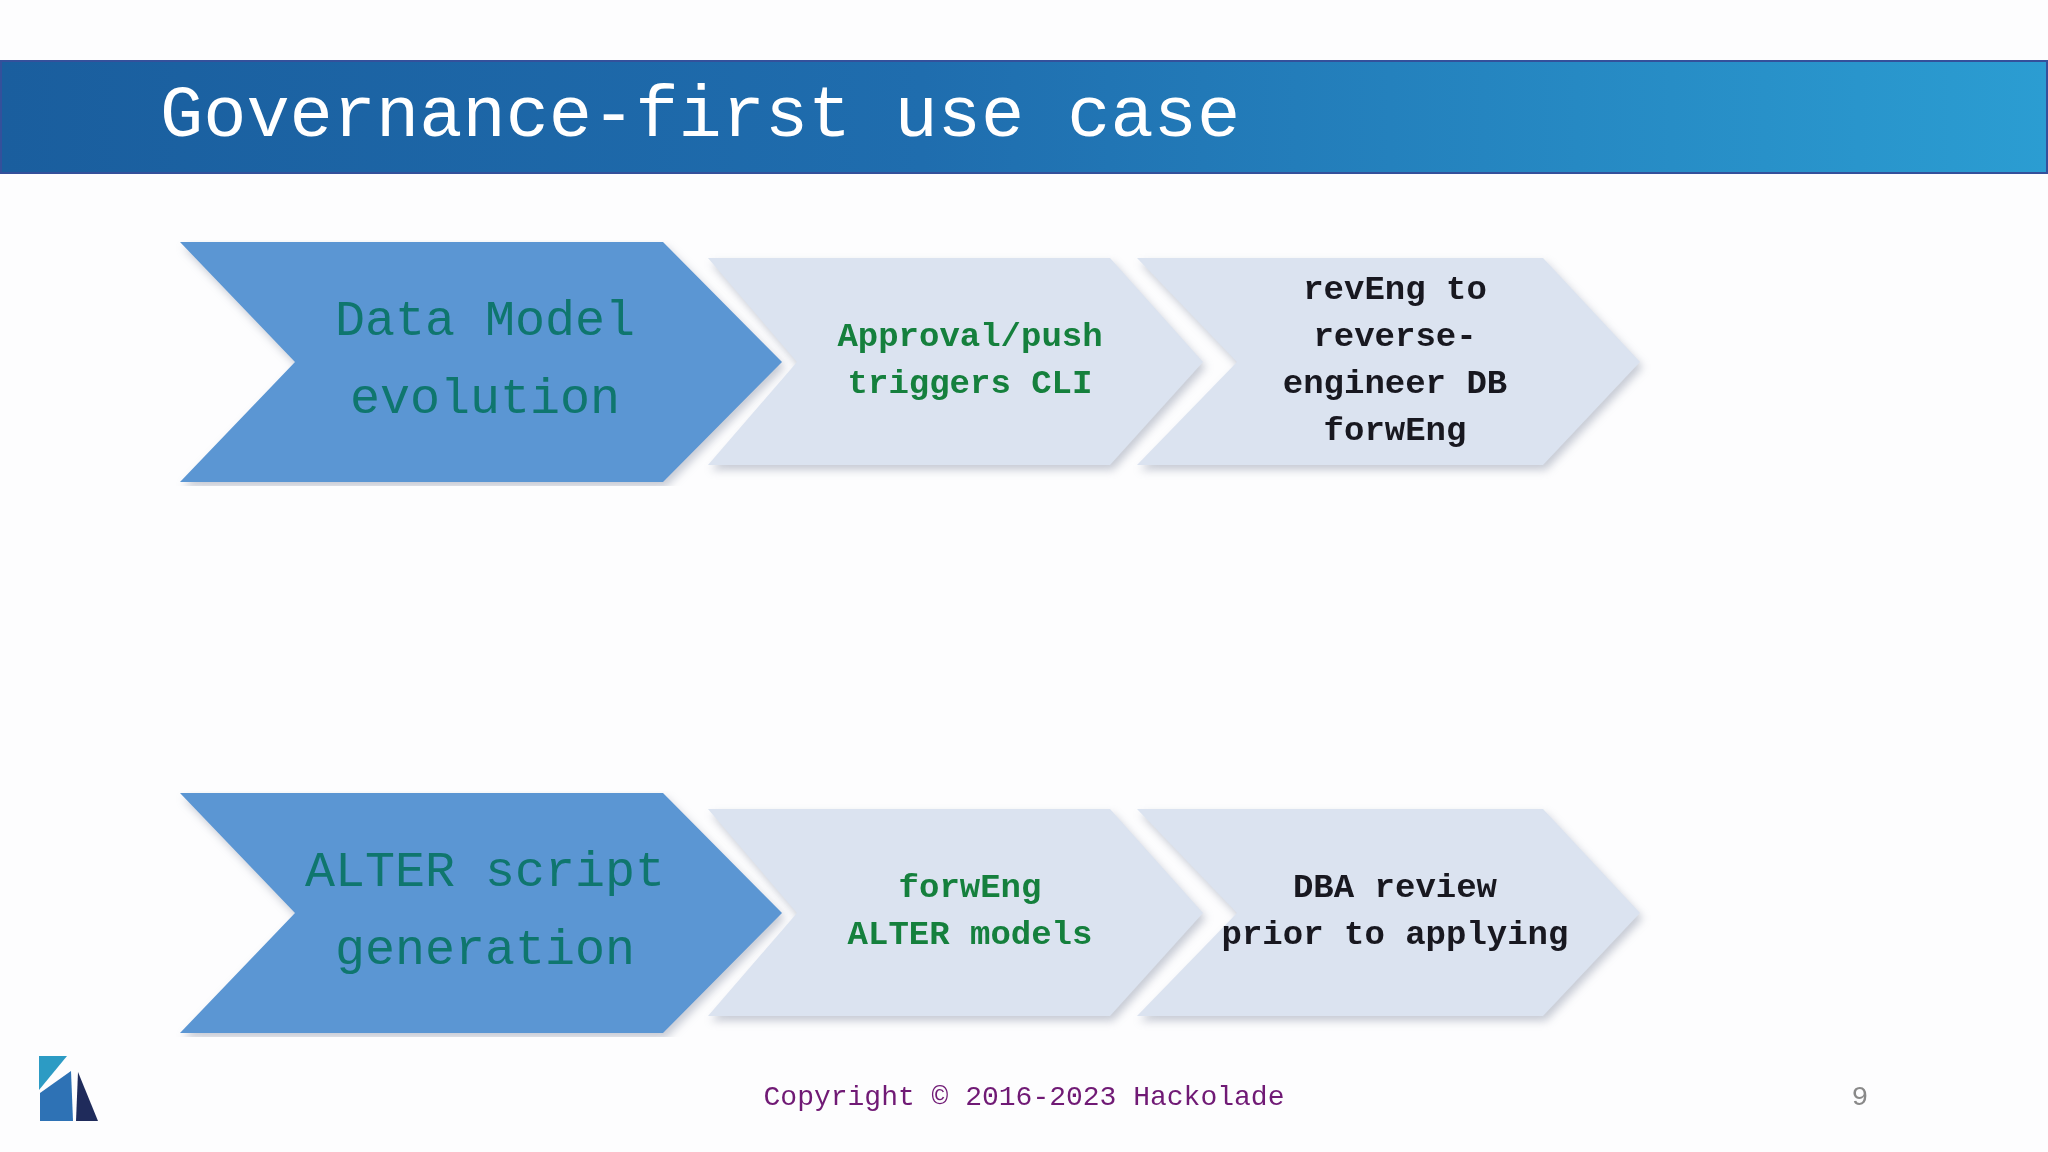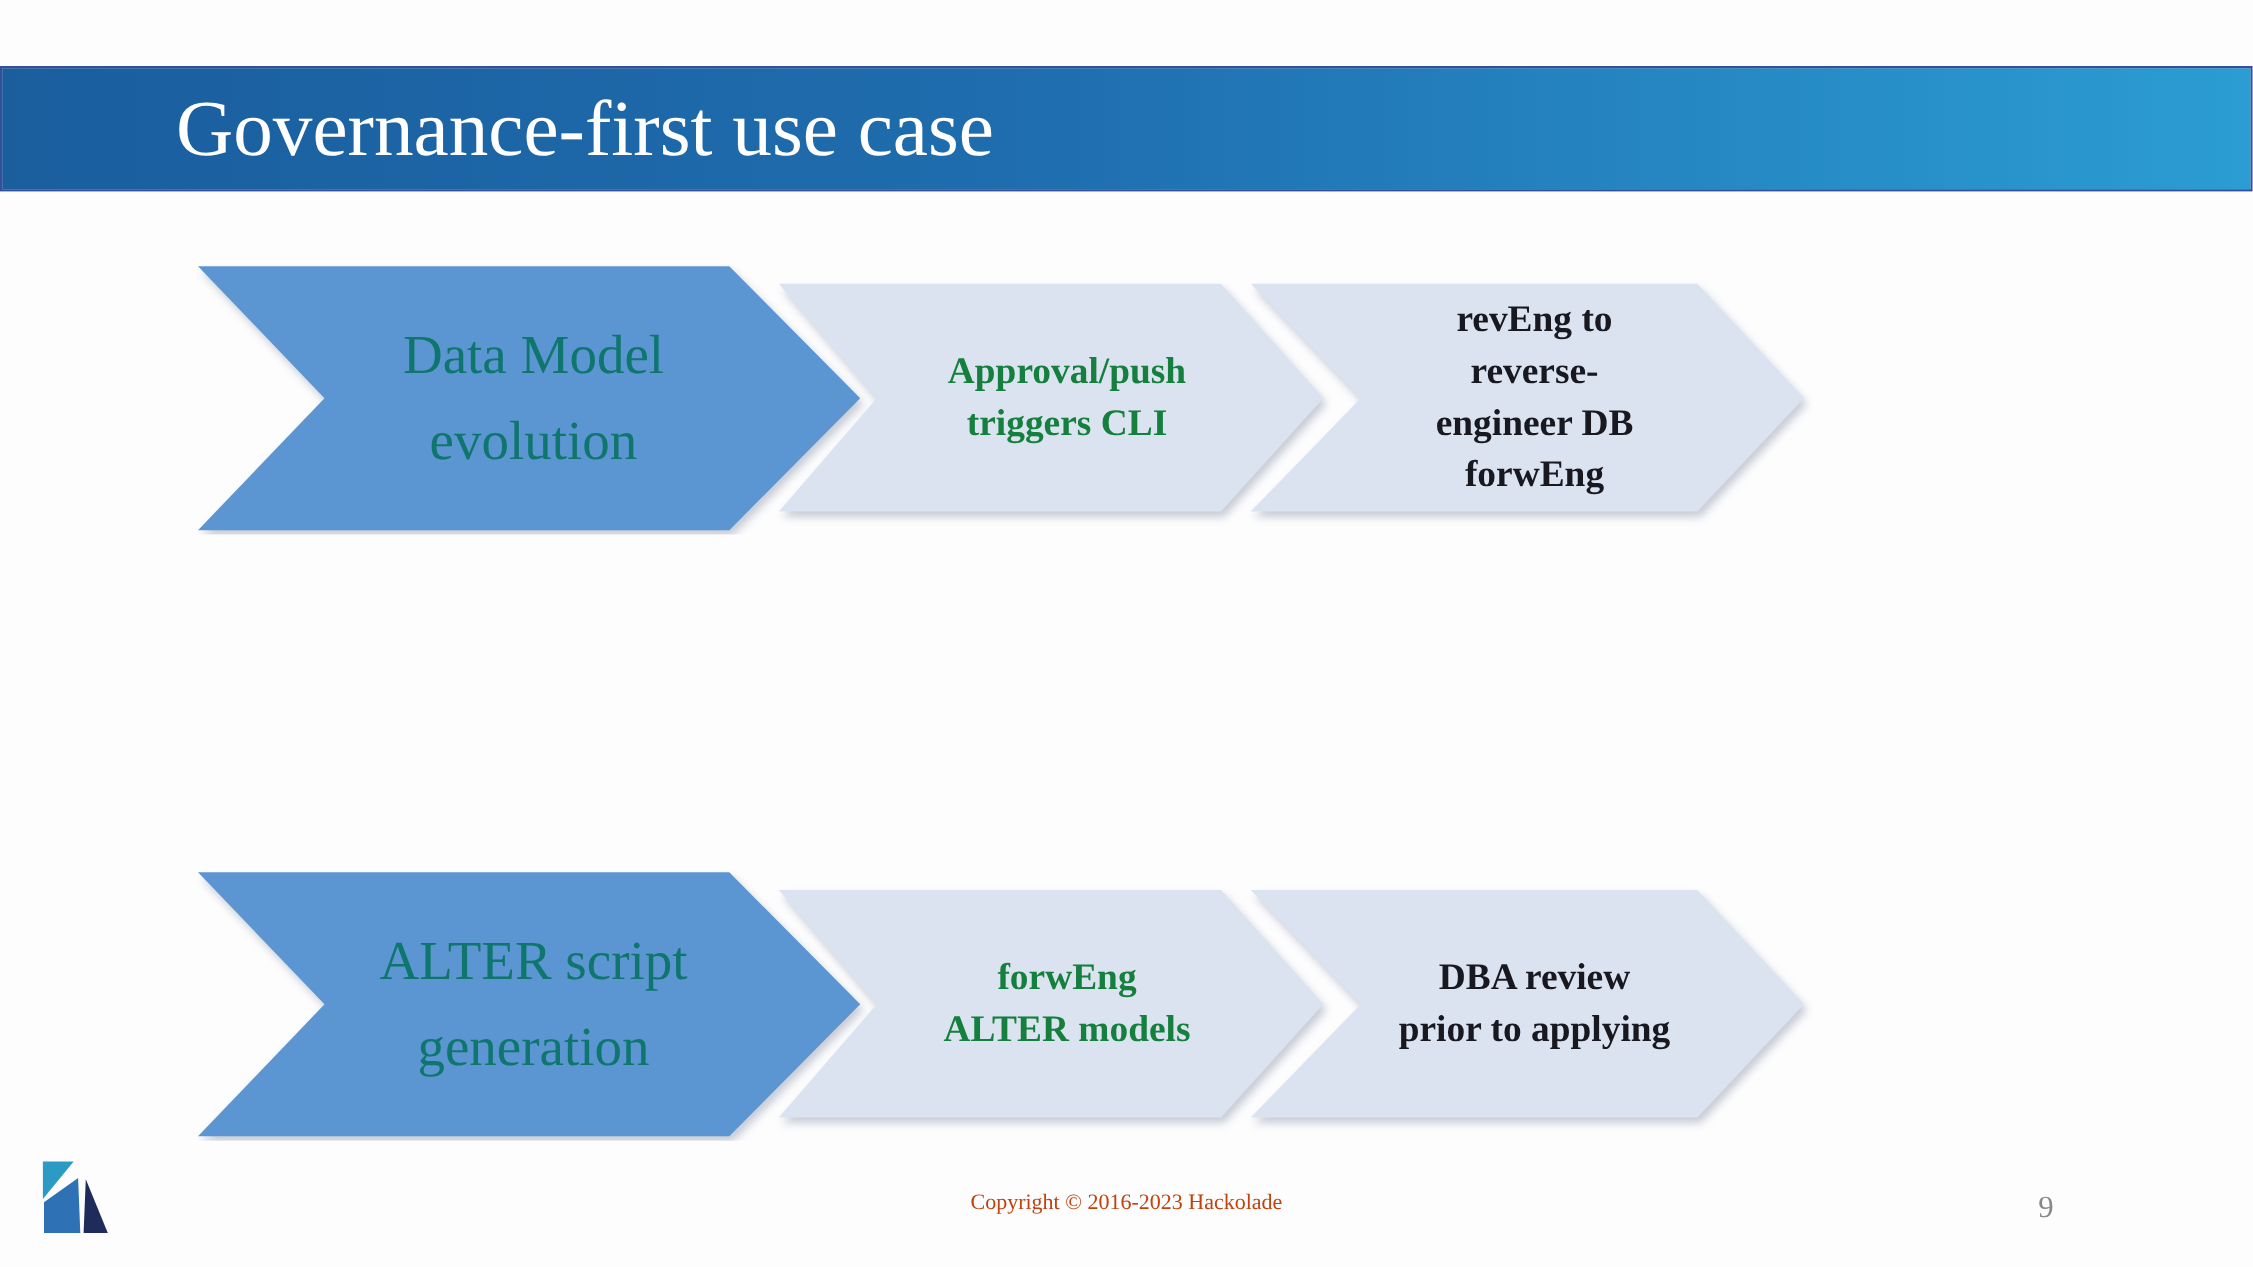--- a/index.html
+++ b/index.html
@@ -1,21 +1,21 @@
 <!DOCTYPE html>
 <html><head>
 <meta charset="utf-8">
 <style>
   html,body{margin:0;padding:0;background:#ffffff;}
   .slide{
     position:relative;
     width:2048px;height:1152px;
     background:#fdfdfe;
     overflow:hidden;
-    font-family:Liberation Serif, serif;
+    font-family:Liberation Mono, monospace;
   }
   
   .title-bar{
     position:absolute;left:0;top:60px;width:2044px;height:110px;
     background:linear-gradient(90deg,#1a5e9e 0%,#1f6dae 45%,#2b9dd2 100%);
     border:2px solid #34509b;
     box-sizing:content-box;
     display:flex;align-items:center;
   }
   .title-text{
@@ -48,21 +48,21 @@
     color:#15803d;font-size:34px;line-height:47px;font-weight:600;
   }
   .step2-label{
     left:1010px;top:18px;width:430px;height:206px;
     color:#181820;font-size:34px;line-height:47px;font-weight:600;
   }
   
   .footer-copyright{
     position:absolute;left:0;top:1082px;width:2048px;
     text-align:center;
-    color:#c2410c;font-size:20px;
+    color:#701a75;font-size:28px;
   }
   .footer-page{
     position:absolute;left:1820px;top:1082px;width:80px;
     text-align:center;
     color:#898989;font-size:28px;
   }
   .logo{position:absolute;left:36px;top:1054px;}
 </style>
 </head>
 <body>

